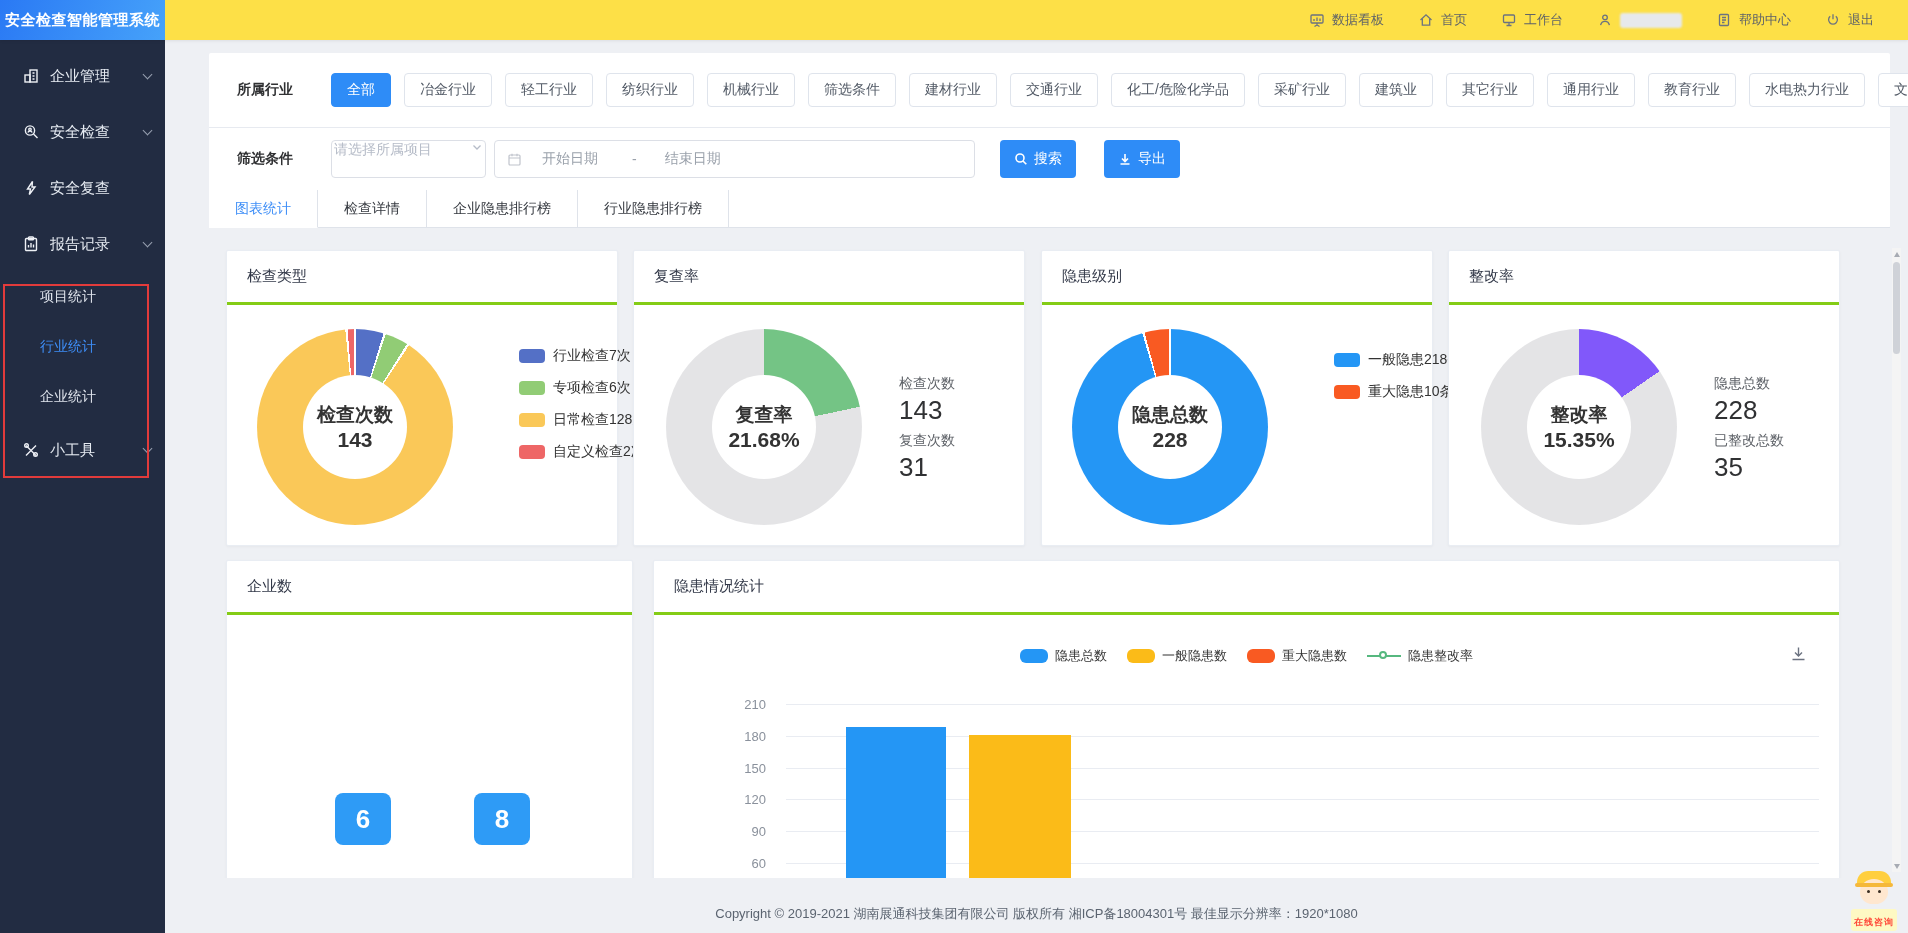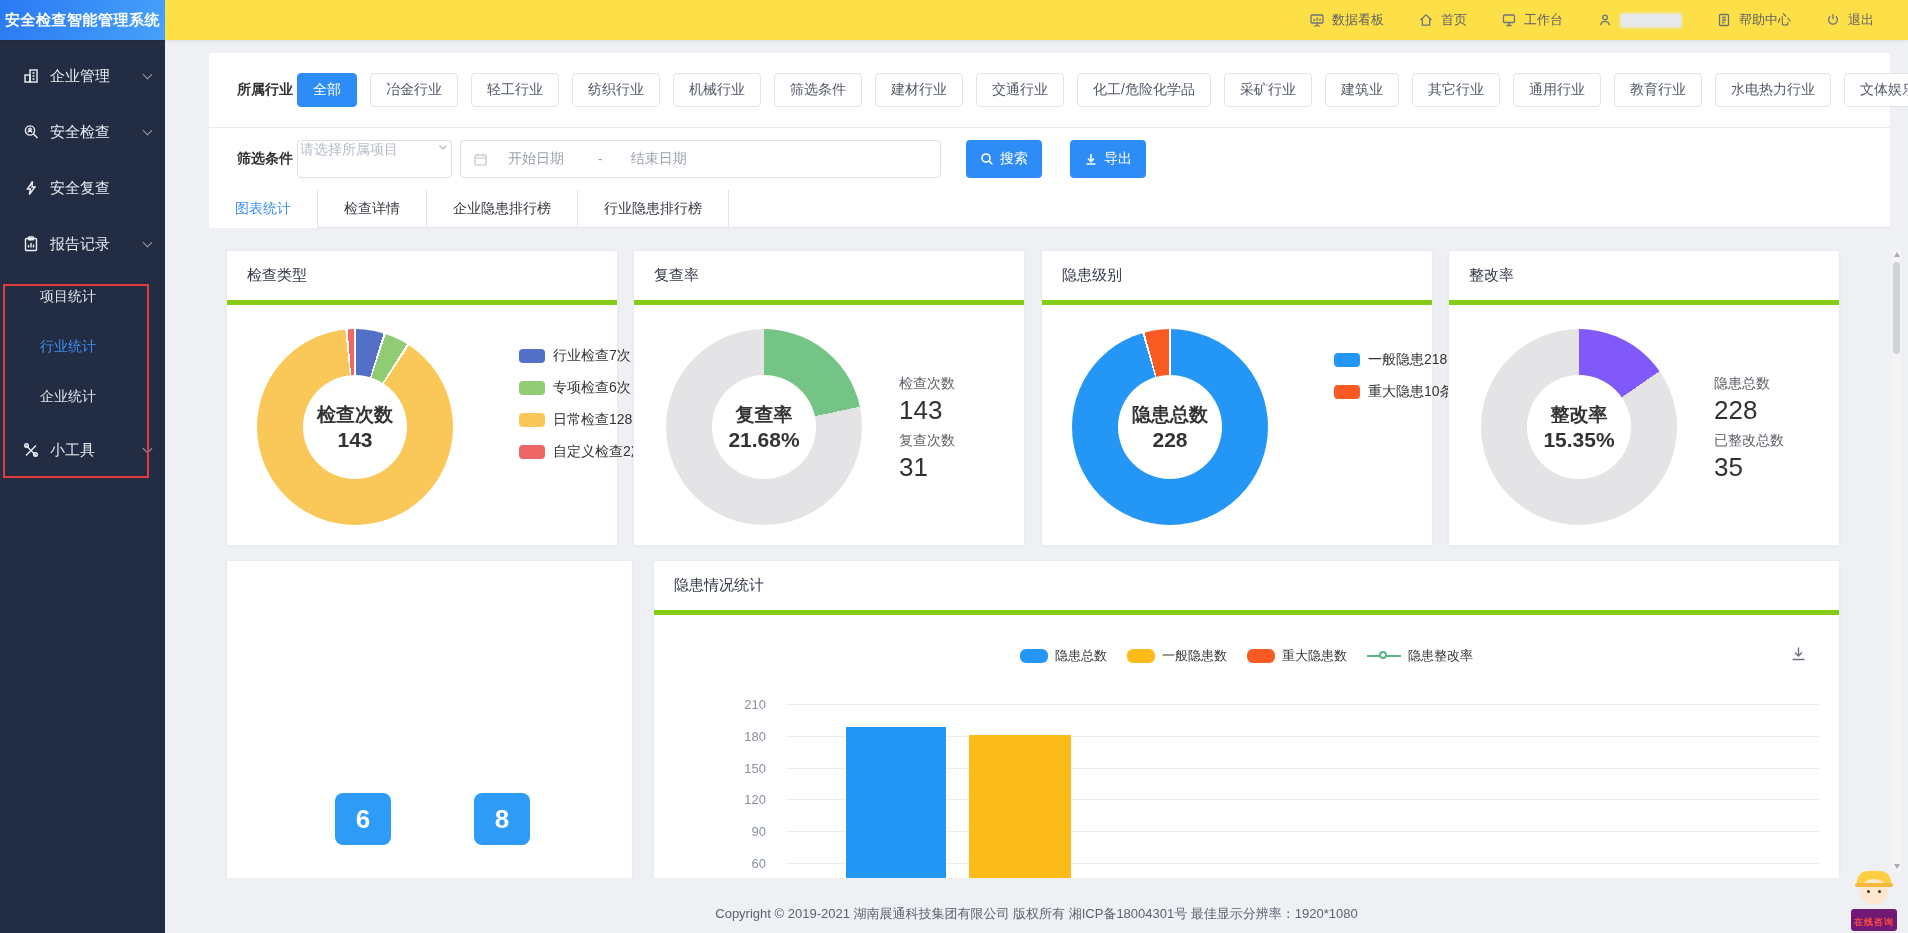--- a/index.html
+++ b/index.html
@@ -26,21 +26,21 @@
   .chev { width:7px; height:7px; border-right:1.5px solid #97a0b0; border-bottom:1.5px solid #97a0b0;
           transform:rotate(45deg); margin-left:auto; margin-top:-3px; }
   .chev.up { transform:rotate(-135deg); border-color:#3e8ef7; margin-top:4px; }
   .ssub { height:50px; display:flex; align-items:center; padding-left:40px; color:#dfe4ec; font-size:14px; cursor:pointer; }
   .ssub.active { color:#3e8ef7; }
   .redbox { position:absolute; left:3px; top:244px; width:146px; height:194px; border:2px solid #e23b3b; pointer-events:none; }
 
   
   .panel { position:absolute; left:209px; top:53px; width:1681px; background:#fff; border-radius:2px; z-index:5; }
   .industry-row { height:75px; display:flex; align-items:center; padding:0 28px; border-bottom:1px solid #e7eaf0; }
-  .row-label { font-size:14px; font-weight:bold; color:#303133; margin-right:4px; white-space:nowrap; }
+  .row-label { font-size:14px; font-weight:bold; color:#303133; margin-right:38px; white-space:nowrap; }
   .ibtn { height:34px; padding:0 15px; margin-right:13px; border:1px solid #dfe4ec; border-radius:4px; background:#fff;
           color:#525a66; font-size:14px; display:flex; align-items:center; cursor:pointer; white-space:nowrap; }
   .ibtn.active { background:#2e8cf7; border-color:#2e8cf7; color:#fff; }
   .filter-row { height:62px; display:flex; align-items:center; padding:0 28px; }
   .sel { width:155px; height:38px; border:1px solid #dcdfe6; border-radius:4px; display:flex; align-items:flex-start;
          padding:0 2px; color:#b6bcc8; font-size:14px; margin-right:8px; cursor:pointer; }
   .sel .ph { flex:1; }
   .daterange { width:481px; height:38px; border:1px solid #dcdfe6; border-radius:4px; display:flex; align-items:center;
                padding:0 12px; font-size:14px; color:#5a6068; margin-right:25px; cursor:pointer; }
   .daterange .dph { color:#9aa1ab; margin:0 26px 0 20px; }
@@ -48,21 +48,21 @@
   .pbtn { height:38px; padding:0 14px; background:#2e8cf7; border:none; border-radius:4px; color:#fff; font-size:14px;
           display:flex; align-items:center; gap:6px; cursor:pointer; margin-right:28px; }
   .pbtn svg { stroke:#fff; fill:none; stroke-width:1.6; }
   .tabs-row { height:38px; display:flex; border-bottom:1px solid #dfe3ea; }
   .tab { padding:0 26px; line-height:37px; font-size:14px; color:#34383f; border-right:1px solid #dfe3ea; cursor:pointer; background:#fff; }
   .tab.active { color:#3e8ef7; border-bottom:1px solid #fff; margin-bottom:-1px; }
 
   
   .cards { position:absolute; left:209px; top:240px; width:1681px; height:638px; overflow:hidden; z-index:4; }
   .card { position:absolute; background:#fff; border:1px solid #e9edf3; border-radius:2px; box-shadow:0 1px 3px rgba(0,0,0,.04); }
-  .card-h { height:54px; border-bottom:5px solid #84cc16; display:flex; align-items:center; padding:6px 20px;
+  .card-h { height:54px; border-bottom:3px solid #84cc16; display:flex; align-items:center; padding:6px 20px;
             font-size:15px; color:#323848; }
   .c1 { left:17px;  top:10px; width:392px; height:296px; }
   .c2 { left:424px; top:10px; width:392px; height:296px; }
   .c3 { left:832px; top:10px; width:392px; height:296px; }
   .c4 { left:1239px;top:10px; width:392px; height:296px; }
   .c5 { left:17px;  top:320px; width:407px; height:430px; }
   .c6 { left:444px; top:320px; width:1187px; height:430px; }
 
   .donut { position:absolute; left:30px; top:78px; width:196px; height:196px; border-radius:50%; }
   .c2 .donut,.c4 .donut { left:32px; }
@@ -112,21 +112,21 @@
   .footer { position:absolute; left:165px; top:905px; width:1743px; text-align:center; font-size:13px; color:#5b6470; z-index:3; }
 
   
   .mascot { position:absolute; right:8px; bottom:2px; width:52px; z-index:40; cursor:pointer; text-align:center; }
   .m-head { position:relative; width:38px; height:34px; margin:0 auto; }
   .m-face { position:absolute; left:5px; top:8px; width:28px; height:25px; background:#ffe7cf; border-radius:50% 50% 46% 46%; }
   .m-hat { position:absolute; left:2px; top:0; width:34px; height:14px; background:#ffcf3f; border-radius:17px 17px 4px 4px; }
   .m-brim { position:absolute; left:0; top:12px; width:38px; height:4px; background:#f5b83a; border-radius:2px; }
   .m-eye { position:absolute; top:19px; width:3px; height:3px; background:#3a2d22; border-radius:50%; }
   .m-eye.le { left:12px; } .m-eye.re { left:23px; }
-  .m-ribbon { margin-top:4px; background:#701a75; border-radius:3px; padding:2px 3px; display:inline-block; }
+  .m-ribbon { margin-top:4px; background:#fef9c3; border-radius:3px; padding:2px 3px; display:inline-block; }
   .m-ribbon span { color:#ff4a3a; font-size:9px; font-weight:bold; letter-spacing:1px; }
 </style>
 </head>
 <body>
 
 <div id="app">
 
   <div class="header">
     <div class="logo">安全检查智能管理系统</div>
     <div class="hspacer"></div>
@@ -365,20 +365,21 @@
       </div>
       <div class="stats">
         <div class="stat-label">隐患总数</div>
         <div class="stat-value">228</div>
         <div class="stat-label">已整改总数</div>
         <div class="stat-value">35</div>
       </div>
     </div>
 
     <div class="card c5">
+      <div class="card-h">企业数</div>
       <div class="sq sq1">6</div>
       <div class="sq sq2">8</div>
     </div>
 
     <div class="card c6">
       <div class="card-h">隐患情况统计</div>
       <div class="blegend">
         <div class="bleg-item">
             <span class="bswatch" style="background-color: rgb(36, 150, 245);"></span>
             <span>隐患总数</span>

